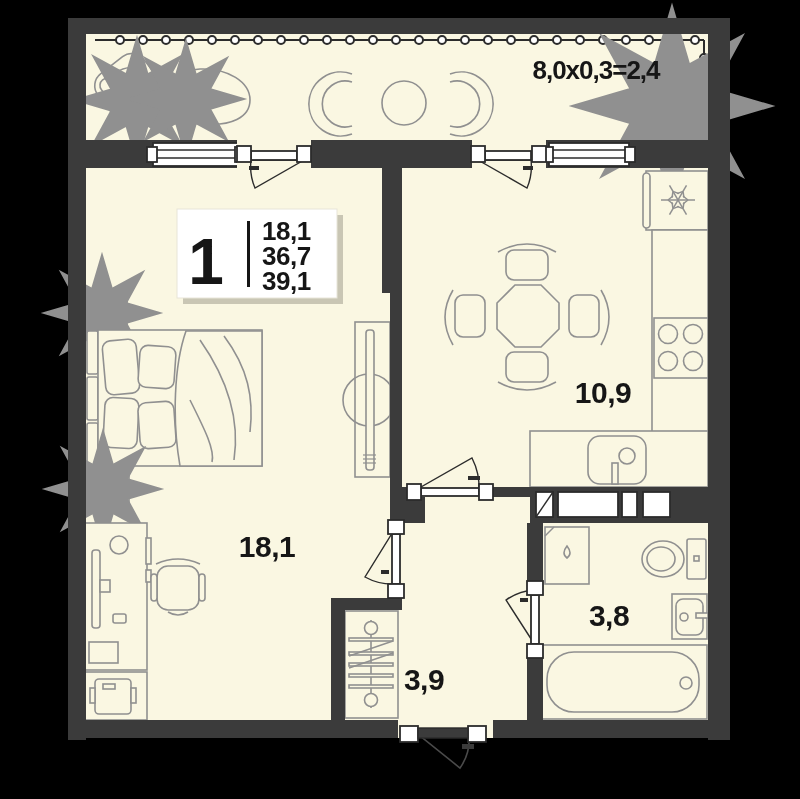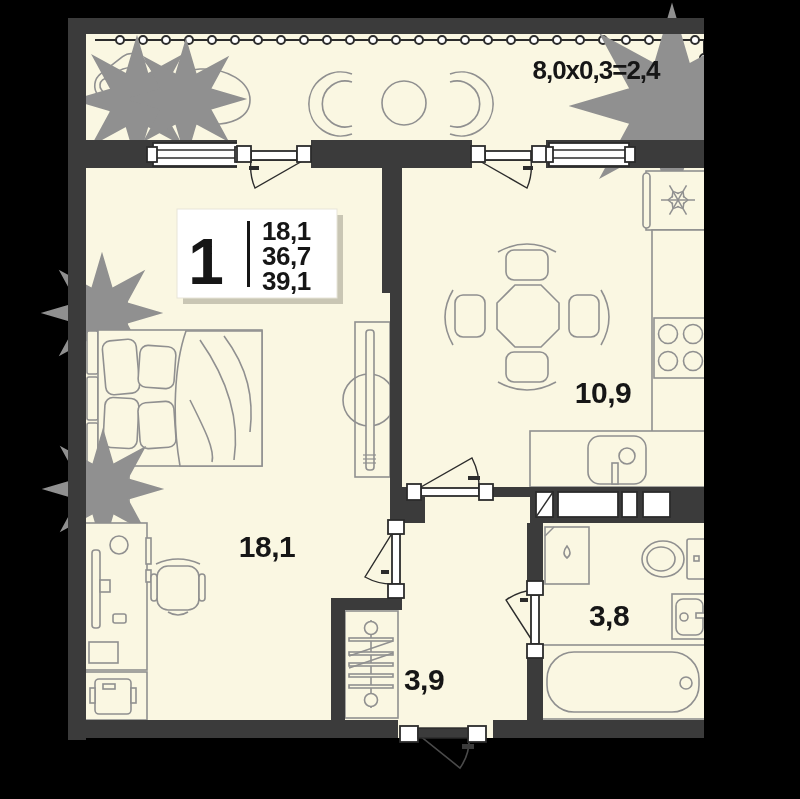--- a/index.html
+++ b/index.html
@@ -1,16 +1,16 @@
 <!DOCTYPE html>
 <html><head>
 <meta charset="utf-8">
 <style>
   html,body{margin:0;padding:0;background:#000;}
-  .stage{position:relative;width:704px;height:799px;background:#14b8a6;overflow:hidden;}
+  .stage{position:relative;width:800px;height:799px;background:#14b8a6;overflow:hidden;}
   svg{display:block;}
   text{font-family:"Liberation Sans", sans-serif;font-weight:700;fill:#161616;}
   .room-label{font-size:30px;letter-spacing:-0.5px;}
   .balcony-label{font-size:26px;letter-spacing:-1px;}
   .info-big{font-size:64px;}
   .info-num{font-size:26px;letter-spacing:-0.5px;}
   .furn{stroke:#909090;stroke-width:1.6;fill:#faf7e2;}
   .furn-n{stroke:#909090;stroke-width:1.6;fill:none;}
   .frame{stroke:#2c2c2c;stroke-width:1.8;fill:#ffffff;}
   .fan{stroke:#2c2c2c;stroke-width:1.4;fill:none;}

